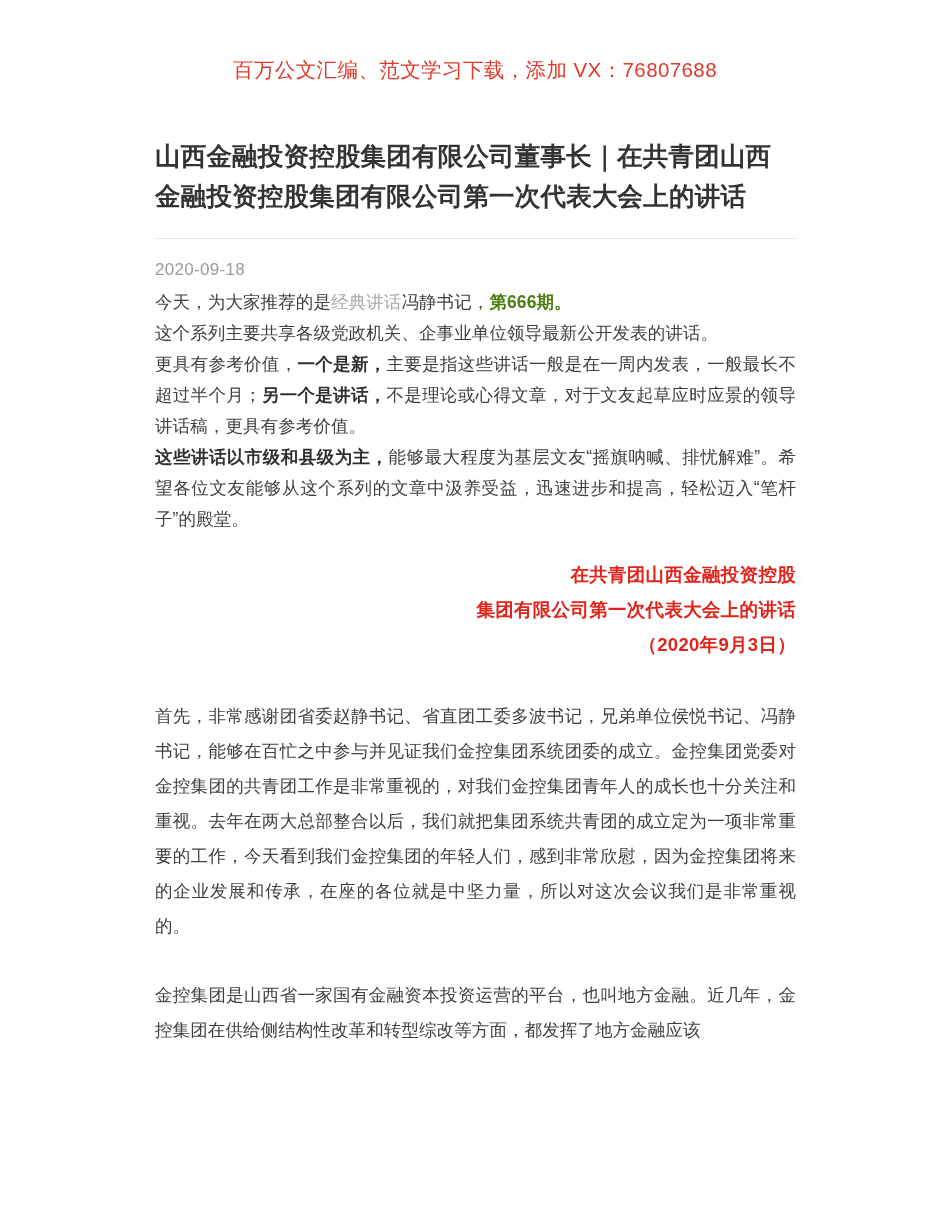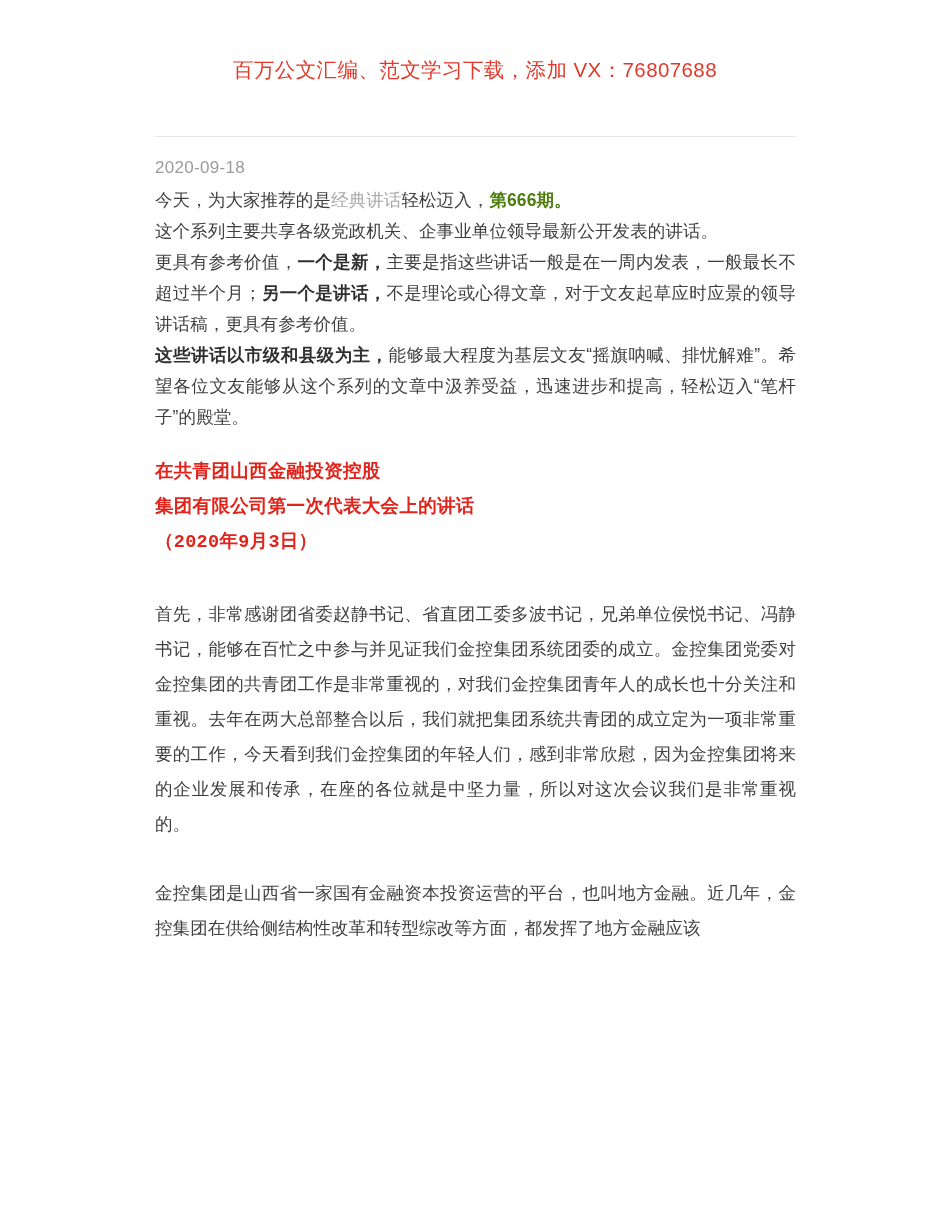--- a/index.html
+++ b/index.html
@@ -92,22 +92,21 @@
   }
 
   .bold {
     font-weight: 700;
     color: #2f2f2f;
   }
 
   
   .speech-heading {
     margin: 22px 0 0 0;
-    text-align: left;
-    font-family: Liberation Mono, monospace;
+    text-align: right;
   }
   .speech-heading div {
     color: #e1241b;
     font-weight: 700;
     font-size: 18.5px;
     line-height: 35px;
     letter-spacing: 0.3px;
   }
 
   
@@ -127,28 +126,29 @@
 </style>
 </head>
 <body>
 
 <div class="page">
 
   <div class="promo-banner">百万公文汇编、范文学习下载，添加 VX：76807688</div>
 
   <div class="article">
 
+    <h1 class="article-title">山西金融投资控股集团有限公司董事长｜在共青团山西金融投资控股集团有限公司第一次代表大会上的讲话</h1>
 
     <div class="title-divider"></div>
 
     <div class="article-date">2020-09-18</div>
 
     <div class="intro">
 
-      <p><span>今天，为大家推荐的是</span><span class="kai">经典讲话</span><span>轻松迈入，</span><span class="red-bold">第666期。</span></p>
+      <p><span>今天，为大家推荐的是</span><span class="kai">经典讲话</span><span>冯静书记，</span><span class="red-bold">第666期。</span></p>
 
 
       <p>这个系列主要共享各级党政机关、企事业单位领导最新公开发表的讲话。</p>
 
       <p><span>更具有参考价值，</span><span class="bold">一个是新，</span><span>主要是指这些讲话一般是在一周内发表，一般最长不超过半个月；</span><span class="bold">另一个是讲话，</span><span>不是理论或心得文章，对于文友起草应时应景的领导讲话稿，更具有参考价值。</span></p>
 
       <p><span class="bold">这些讲话以市级和县级为主，</span><span>能够最大程度为基层文友“摇旗呐喊、排忧解难”。希望各位文友能够从这个系列的文章中汲养受益，迅速进步和提高，轻松迈入“笔杆子”的殿堂。</span></p>
 
     </div>
 

